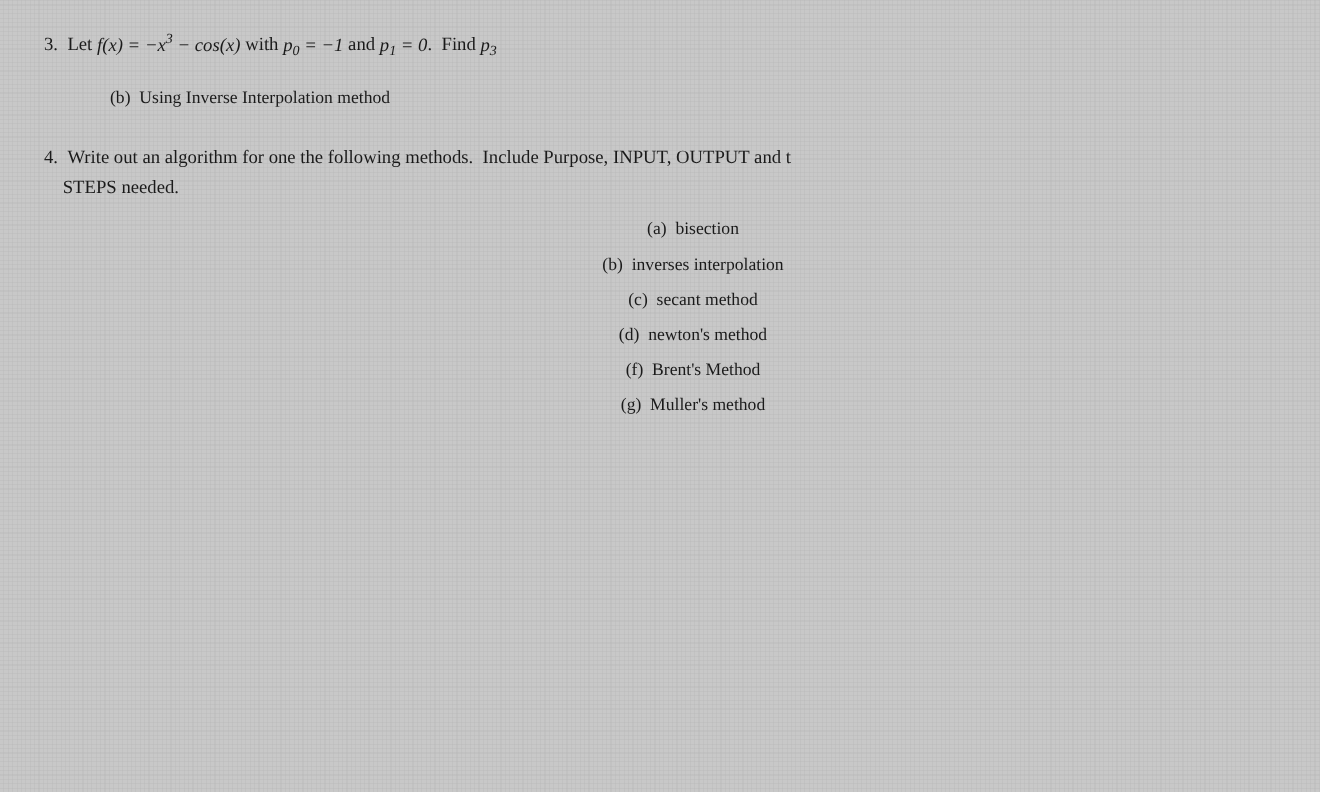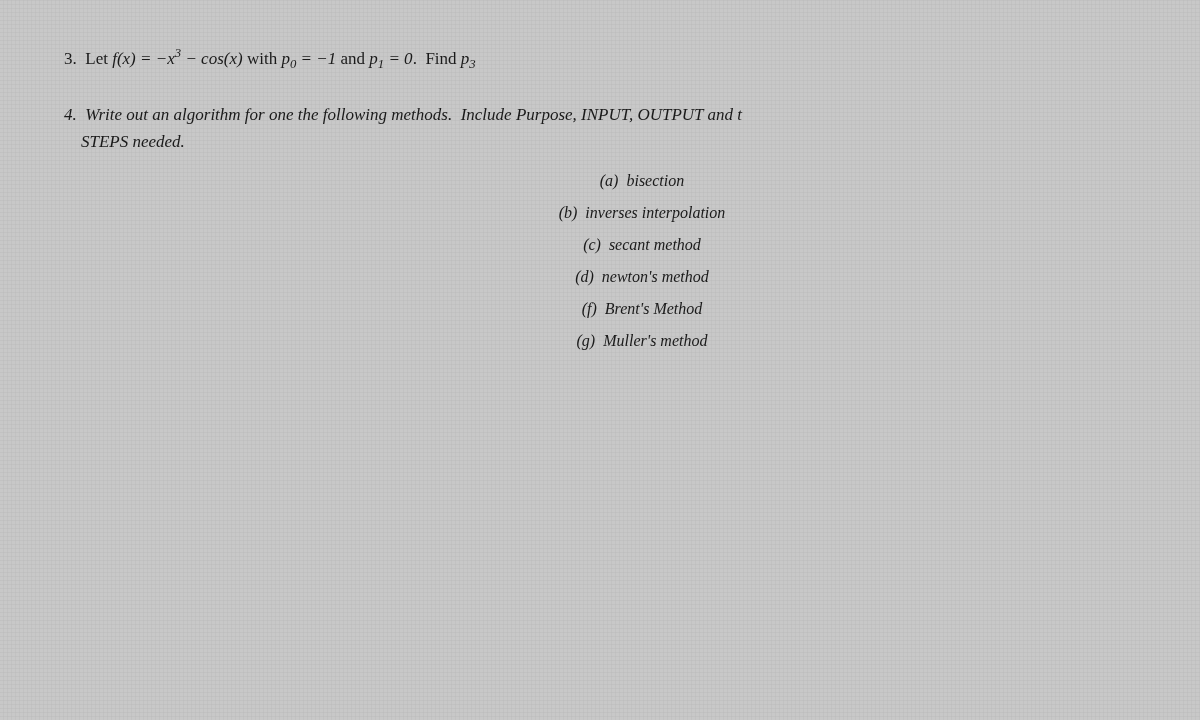--- a/index.html
+++ b/index.html
@@ -28,24 +28,23 @@
           rgba(180,180,180,0.3) 4px
         );
       font-family: "Times New Roman", Times, serif;
       overflow: hidden;
       display: flex;
       align-items: flex-start;
       justify-content: flex-start;
     }
 
     .page-content {
-      padding: 44px 40px;
+      padding: 26px 40px;
       width: 100%;
       color: #1a1a1a;
-      margin-left: 24px;
     }
 
     .problem {
       margin-bottom: 28px;
     }
 
     .problem-header {
       font-size: 17px;
       line-height: 1.5;
       margin-bottom: 18px;
@@ -53,21 +52,20 @@
 
     .sub-item {
       margin-left: 60px;
       margin-top: 22px;
       font-size: 16px;
       line-height: 1.5;
     }
 
     .problem-4 {
       margin-top: 10px;
-      font-style: italic;
     }
 
     .problem-4-header {
       font-size: 17px;
       line-height: 1.55;
       margin-bottom: 14px;
     }
 
     .list-item {
       margin-left: 60px;
@@ -96,20 +94,23 @@
 <body>
 
 <div class="page-content">
 
   <div class="problem">
     <div class="problem-header">
       <span>3. &nbsp;Let <span class="math"><em>f</em>(<em>x</em>) = −<em>x</em><sup>3</sup> − cos(<em>x</em>)</span> with <span class="math"><em>p</em><sub>0</sub> = −1</span> and <span class="math"><em>p</em><sub>1</sub> = 0</span>. &nbsp;Find <span class="math"><em>p</em><sub>3</sub></span></span>
     </div>
 
 
+    <div class="sub-item">
+      <span>(b) &nbsp;Using Inverse Interpolation method</span>
+    </div>
   </div>
 
   <div class="problem problem-4">
     <div class="problem-4-header">
       4. &nbsp;Write out an algorithm for one the following methods. &nbsp;Include Purpose, INPUT, OUTPUT and t<br>
       &nbsp;&nbsp;&nbsp;&nbsp;STEPS needed.
     </div>
 
     <div class="list-item">
       (a) &nbsp;bisection

